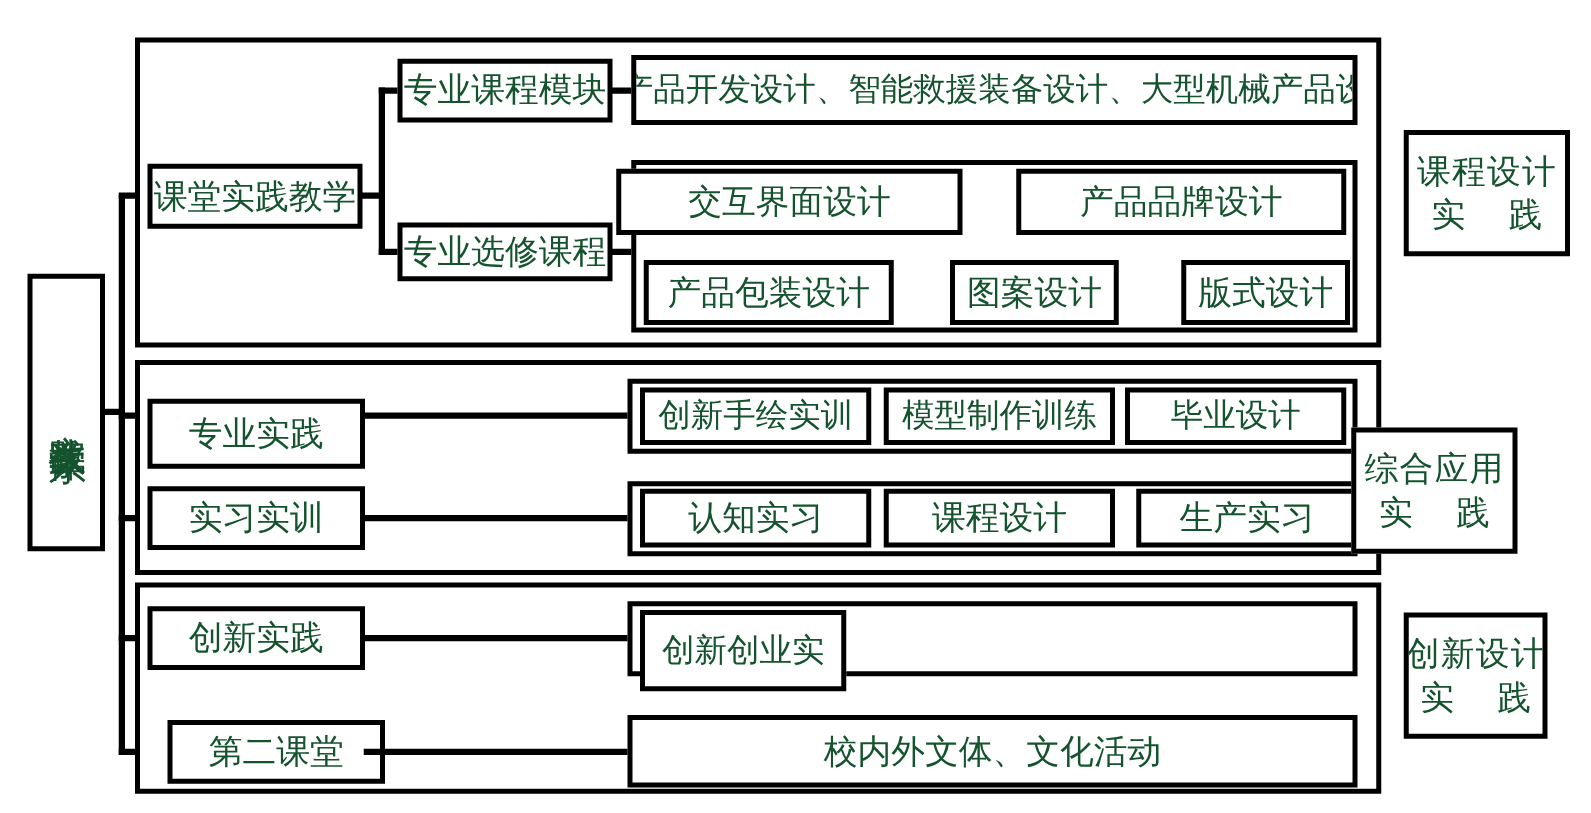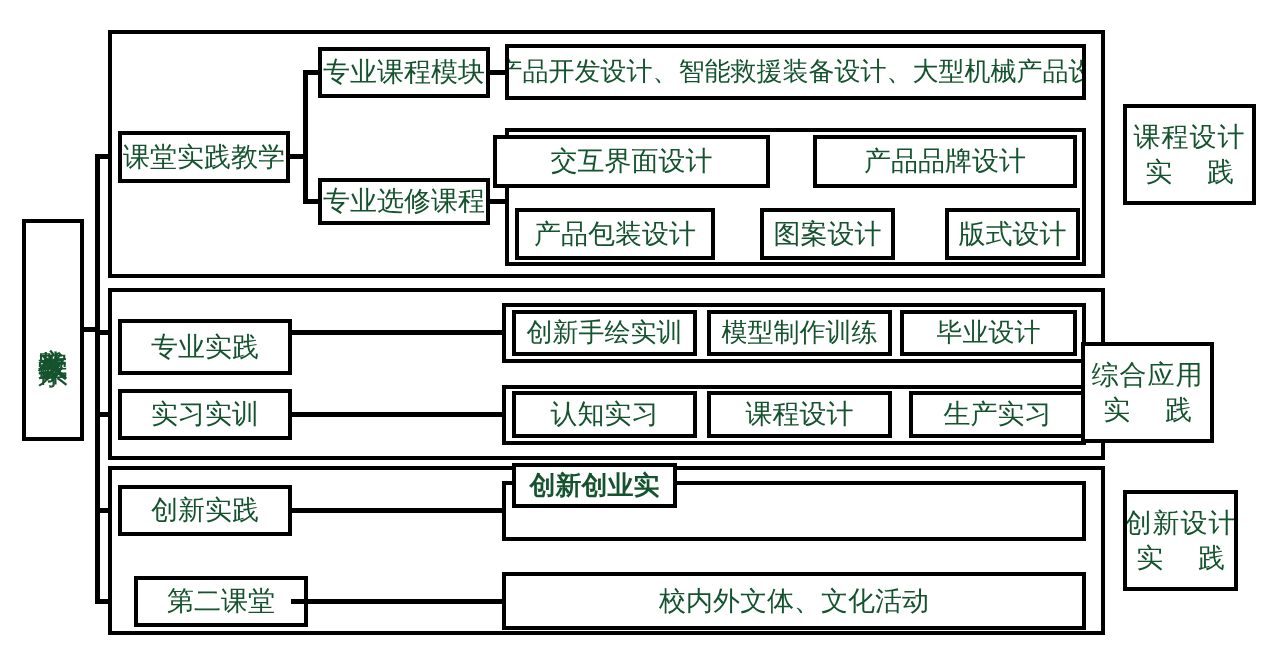--- a/index.html
+++ b/index.html
@@ -87,21 +87,21 @@
   <div class="box thick fs27" style="left:512px;top:391px;width:185px;height:47px;">认知实习</div>
   <div class="box thick fs27" style="left:707px;top:391px;width:185px;height:47px;">课程设计</div>
   <div class="box thick fs27" style="left:869px;top:391px;width:177px;height:47px;margin-left:40px;">生产实习</div>
 
   <div class="group thick" style="left:108px;top:466px;width:997px;height:169px;"></div>
 
   <div class="box thick fs27" style="left:118px;top:485px;width:174px;height:51px;">创新实践</div>
   <div class="line" style="left:291px;top:508px;width:215px;height:5px;"></div>
 
   <div class="group thick" style="left:502px;top:481px;width:584px;height:60px;"></div>
-  <div class="box thick fs26" style="left:512px;top:463px;width:165px;height:45px;font-weight:bold;">创新创业实</div>
+  <div class="box thick fs26" style="left:512px;top:488px;width:165px;height:65px;">创新创业实</div>
 
   <div class="box thick fs27" style="left:118px;top:576px;width:174px;height:51px;margin-left:16px;">第二课堂</div>
   <div class="line" style="left:291px;top:599px;width:215px;height:5px;"></div>
 
   <div class="box thick fs27" style="left:502px;top:572px;width:584px;height:58px;">校内外文体、文化活动</div>
 
   <div class="box thick stack fs27" style="left:1123px;top:104px;width:133px;height:101px;">
     <span class="l1">课程设计</span>
     <span class="l2">实 践</span>
   </div>

